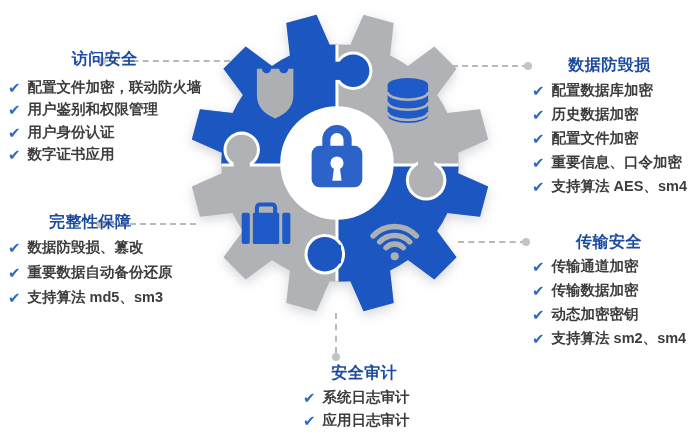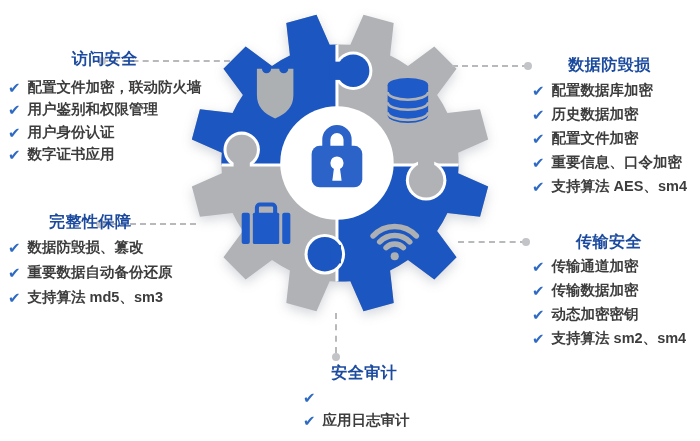--- a/index.html
+++ b/index.html
@@ -213,20 +213,21 @@
     <div class="item">
         <span class="check">✔</span>
         <span>支持算法 sm2、sm4</span>
       </div>
   </div>
 
   <div class="sec" id="sec-audit">
     <div class="title">安全审计</div>
     <div class="item">
         <span class="check">✔</span>
+        <span>系统日志审计</span>
       </div>
     <div class="item">
         <span class="check">✔</span>
         <span>应用日志审计</span>
       </div>
   </div>
 
 </div>
 
 </body></html>

